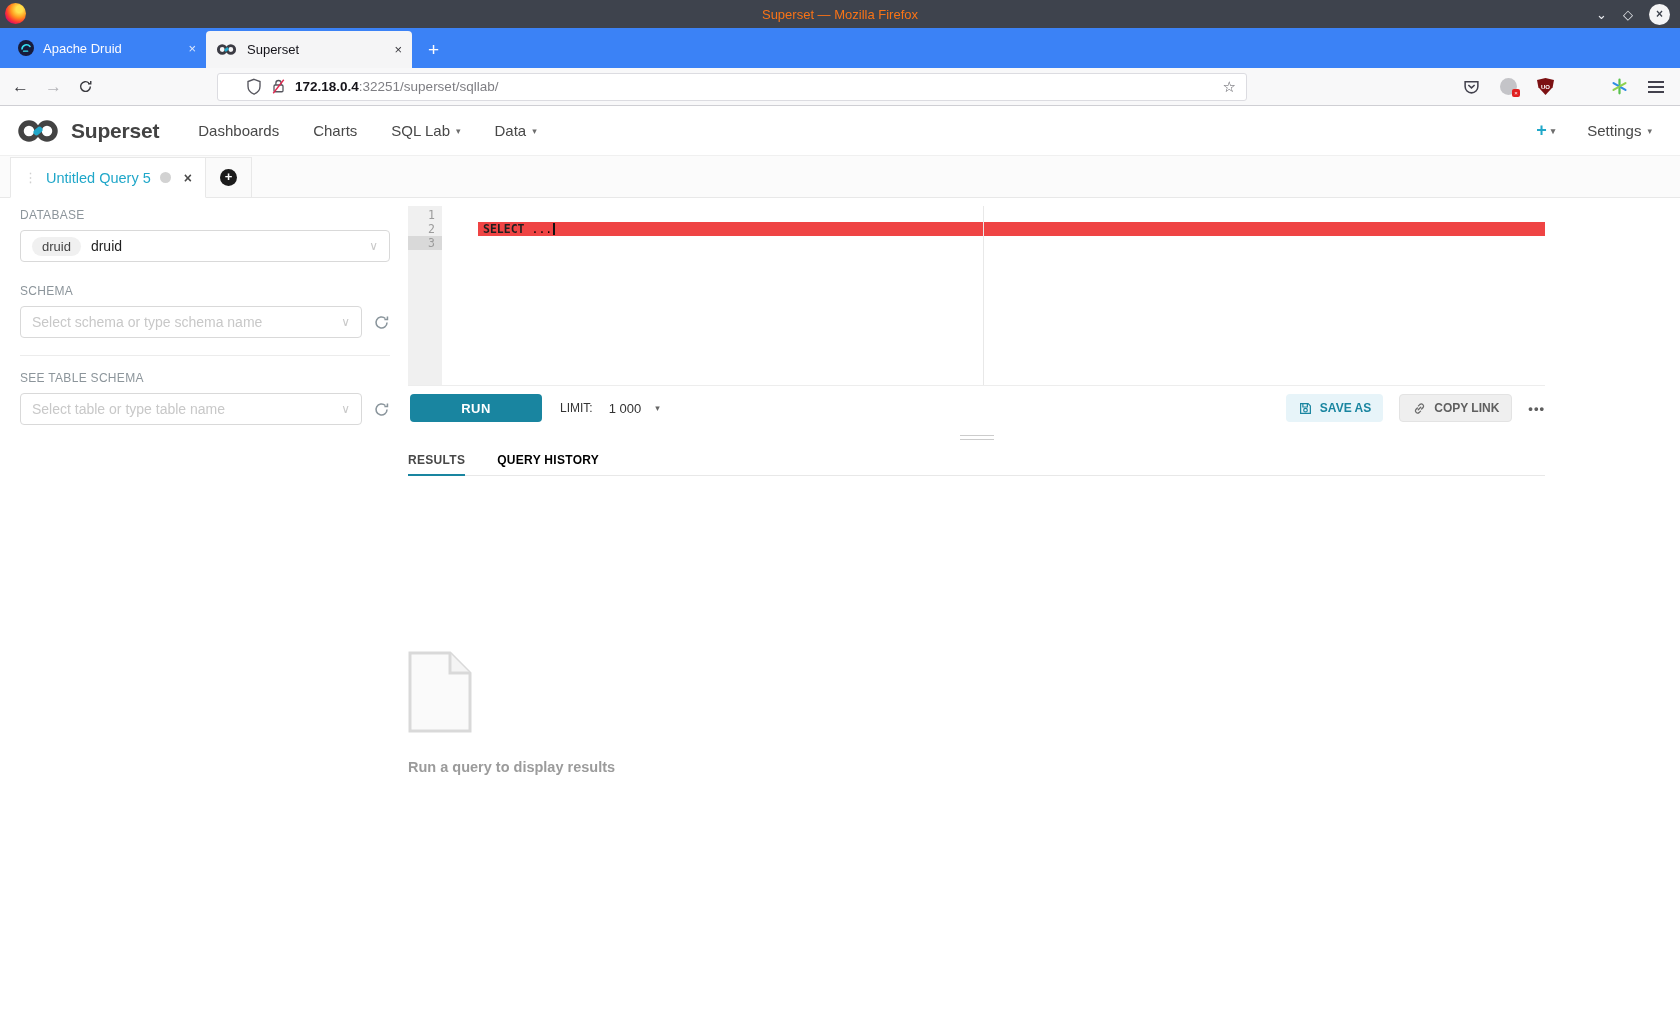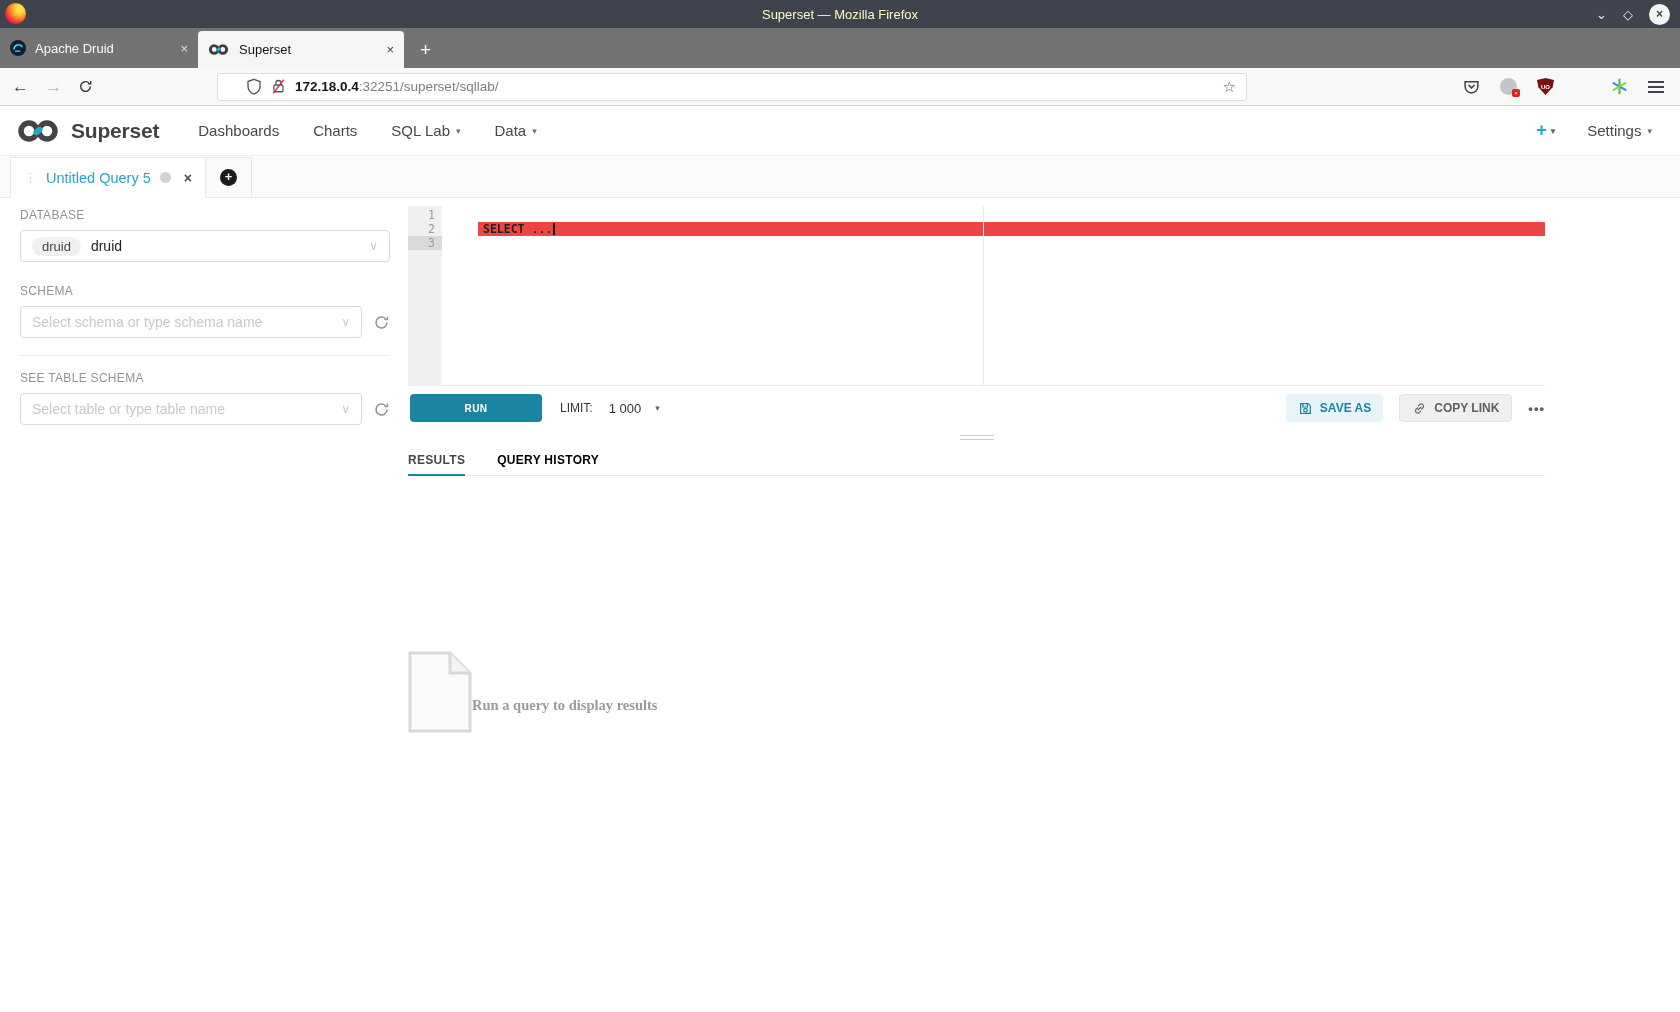--- a/index.html
+++ b/index.html
@@ -4,28 +4,28 @@
 <style>
   * { box-sizing: border-box; margin: 0; padding: 0; }
   html,body { width:1680px; height:1012px; overflow:hidden; background:#fff;
               font-family:"Liberation Sans", sans-serif; }
 
   
   .titlebar { height:28px; background:#3e434d; position:relative;
               display:flex; align-items:center; }
   .ff-logo { position:absolute; left:5px; top:3px; width:21px; height:21px; border-radius:50%;
              background:radial-gradient(circle at 68% 30%, #ffe14d 0 16%, #ff9a1f 40%, #ff3b30 62%, #d6006e 82%, #7a2ccc 96%); }
-  .win-title { flex:1; text-align:center; color:#fef9c3; font-size:13px; }
+  .win-title { flex:1; text-align:center; color:#f97316; font-size:13px; }
   .win-controls { position:absolute; right:10px; top:0; height:28px; display:flex;
                   align-items:center; gap:16px; color:#eef0f4; }
   .win-glyph { font-size:13px; line-height:1; }
   .win-close { width:21px; height:21px; border-radius:50%; background:#f5f5f6; color:#3e434d;
                display:flex; align-items:center; justify-content:center; font-size:12px; font-weight:bold; }
 
-  .tabstrip { height:40px; background:#737373; display:flex; align-items:flex-end; padding-left:0; }
+  .tabstrip { height:40px; background:#3b82f6; display:flex; align-items:flex-end; padding-left:8px; }
   .btab { display:flex; align-items:center; gap:9px; padding:0 10px; font-size:13px; }
   .btab.inactive { color:#fbfbfe; width:198px; height:34px; margin-bottom:3px; border-radius:4px; }
   .btab.active { background:#f5f5f6; color:#15141a; width:206px; height:37px; border-radius:4px 4px 0 0; }
   .btab-close { margin-left:auto; font-size:13px; opacity:.85; }
   .newtab { color:#fbfbfe; font-size:19px; margin:0 0 9px 16px; line-height:1; }
 
   .urlrow { height:38px; background:#f8f8f9; border-bottom:1px solid #cfcfd4;
             display:flex; align-items:center; padding:0 12px; }
   .nav-arrow { font-size:17px; color:#3b3b40; margin-right:16px; }
   .nav-arrow.disabled { color:#b4b4b8; }
@@ -100,41 +100,41 @@
   .code { position:absolute; left:34px; right:0; top:2px; }
   .cline { height:14px; padding-left:5px; white-space:pre; }
   .cline.active { background:#ef4444;margin-left:36px; }
   .comment { color:#8f928e; font-style:italic; }
   .kw { font-weight:bold; color:#1f1f1f; }
   .cursor { display:inline-block; width:2px; height:12px; background:#111; vertical-align:-2px; margin-left:1px; }
   .print-margin { position:absolute; top:0; bottom:0; left:575px; width:1px; background:#e8e8e8; }
 
   .toolbar { height:44px; display:flex; align-items:center; padding-left:2px; }
   .run-btn { width:132px; height:28px; background:#1985a0; color:#fff; border-radius:4px; border:none;
-             display:flex; align-items:center; justify-content:center; font-size:10px; font-weight:bold; letter-spacing:.5px; }
+             display:flex; align-items:center; justify-content:center; font-size:13px; font-weight:bold; letter-spacing:.5px; }
   .limit { display:flex; align-items:center; margin-left:18px; font-size:12px; color:#333; }
   .limit-value { font-size:13px; margin-left:16px; }
   .limit-caret { font-size:9px; color:#666; margin-left:14px; }
   .tb-right { margin-left:auto; display:flex; align-items:center; gap:16px; }
   .saveas { height:28px; background:#e7f4f9; border-radius:4px; color:#1985a0; font-weight:bold; font-size:12px;
             display:flex; align-items:center; gap:7px; padding:0 12px; }
   .copylink { height:28px; background:#efefef; border:1px solid #e3e3e3; border-radius:4px; color:#5f5f5f;
               font-weight:bold; font-size:12px; display:flex; align-items:center; gap:7px; padding:0 12px; }
   .more { color:#5f5f5f; font-size:13px; font-weight:bold; letter-spacing:1px; }
 
   .south-divider { height:16px; position:relative; }
   .grip { position:absolute; left:50%; transform:translateX(-50%); top:5px; width:34px; height:5px;
           border-top:1.5px solid #ccc; border-bottom:1.5px solid #ccc; }
   .stabs { display:flex; gap:32px; border-bottom:1px solid #e8e8e8; height:30px; }
   .stab { font-size:12px; font-weight:bold; color:#484848; letter-spacing:.3px; height:30px;
           display:flex; align-items:center; border-bottom:2px solid transparent; }
   .stab.active { border-bottom-color:#1985a0; }
   .stab.inactive { color:#000000; }
 
-  .empty { display:flex; flex-direction:row; align-items:center; margin-top:175px;font-family:Liberation Serif, serif; }
+  .empty { display:flex; flex-direction:column; margin-top:175px; }
   .empty-text { margin-top:26px; font-size:14.5px; font-weight:bold; color:#9b9b9b; }
 </style>
 </head>
 <body>
 
 <div class="titlebar">
   <span class="ff-logo"></span>
   <span class="win-title">Superset — Mozilla Firefox</span>
   <div class="win-controls">
     <span class="win-glyph">⌄</span>

